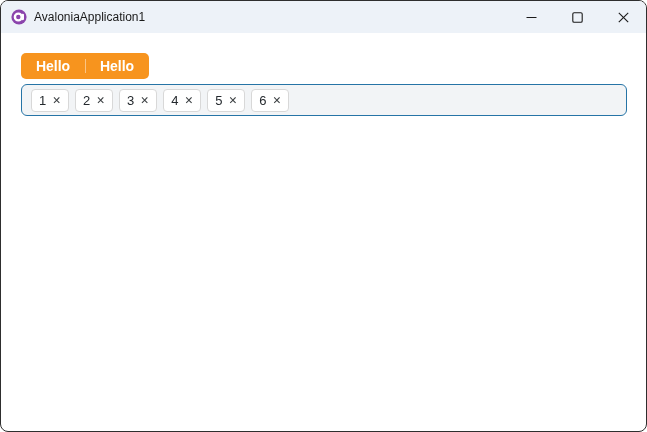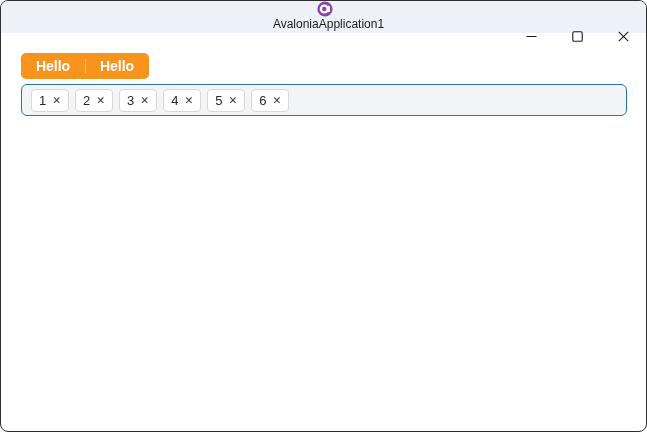--- a/index.html
+++ b/index.html
@@ -24,21 +24,20 @@
     position:relative;
   }
 
   
   .titlebar {
     height:32px;
     background:var(--titlebar-bg);
     display:flex;
     align-items:center;
     padding-left:10px;
-    flex-direction:column;
   }
   .app-icon { width:16px; height:16px; margin-right:7px; flex:0 0 auto; display:block; }
   .title-text { font-size:12px; color:var(--text-dark); white-space:nowrap; }
   .caption-buttons { margin-left:auto; height:100%; display:flex; }
   .win-btn {
     width:46px; height:100%;
     display:flex; align-items:center; justify-content:center;
     background:transparent; border:none; cursor:default;
   }
   .win-btn svg { display:block; }

